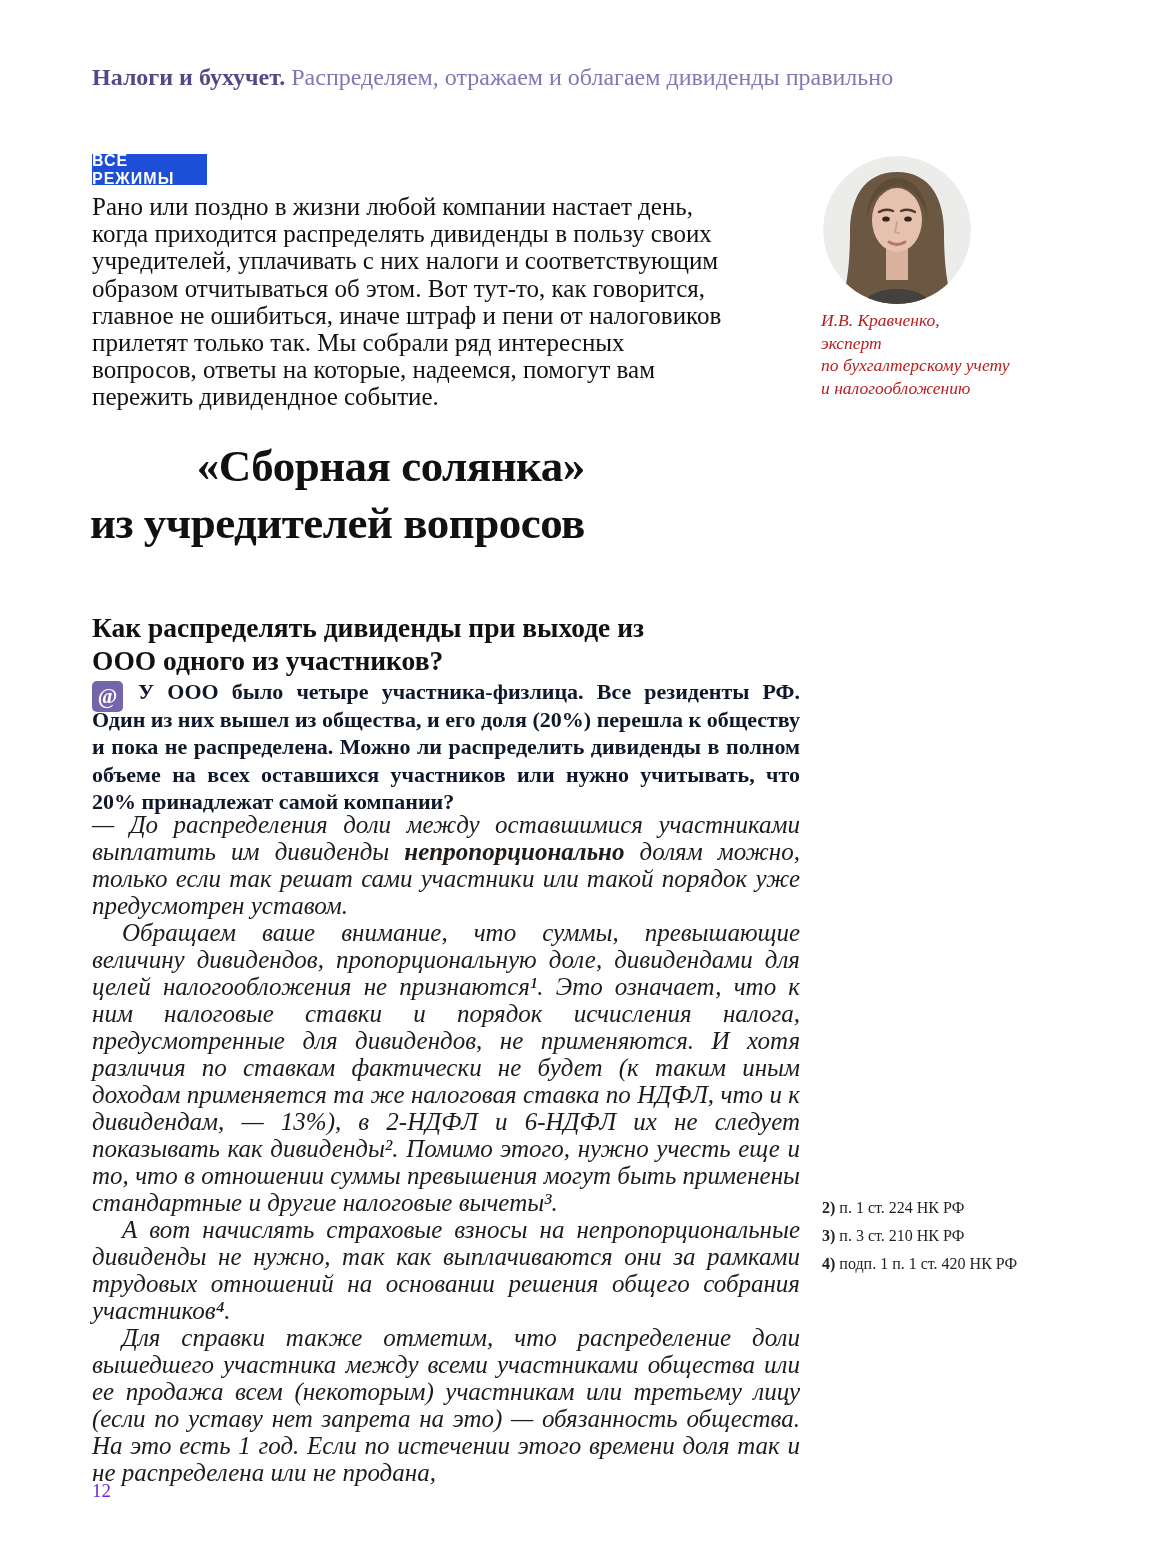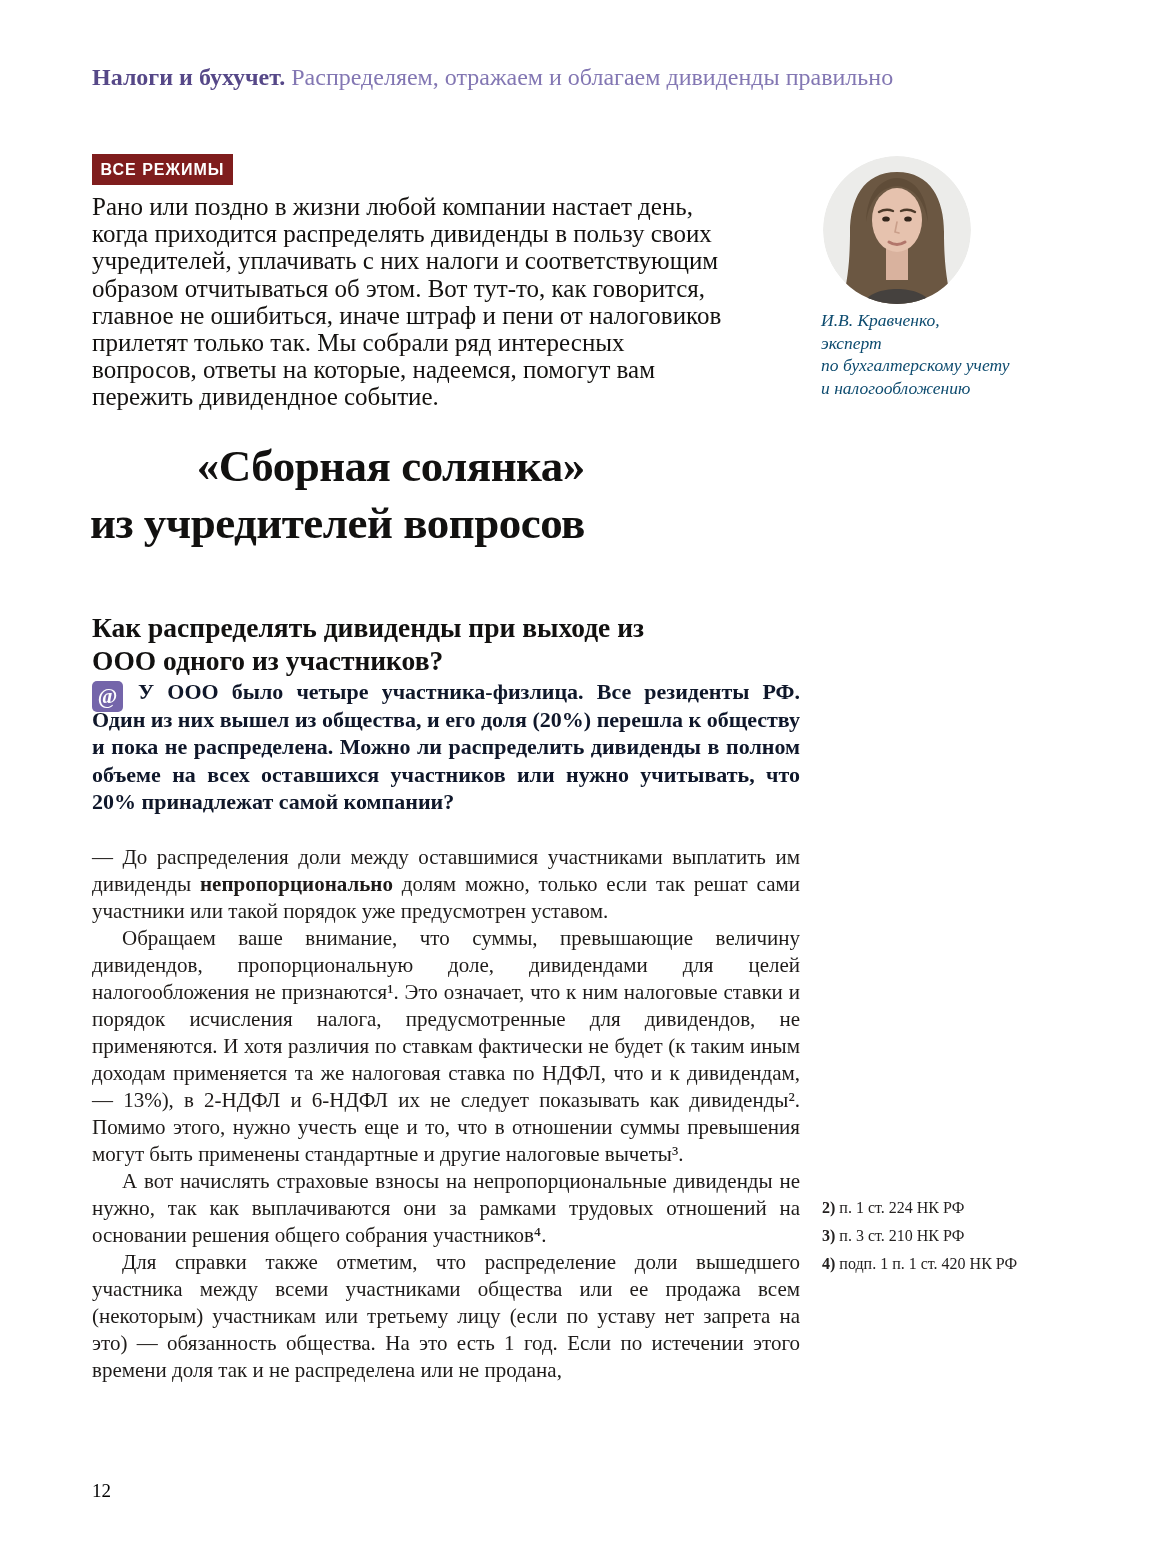--- a/index.html
+++ b/index.html
@@ -5,64 +5,64 @@
   * { margin:0; padding:0; box-sizing:border-box; }
   html,body { background:#ffffff; }
   .page {
     position:relative; width:1163px; height:1559px; background:#ffffff;
     font-family:"Liberation Serif", serif; color:#1e1b19; overflow:hidden;
   }
   .header { position:absolute; left:92px; top:64px; font-size:24px; line-height:26px; white-space:nowrap; }
   .header .rubric { font-weight:bold; color:#564888; }
   .header .subtitle { color:#8377b3; }
   .badge {
-    position:absolute; left:92px; top:154px; width:141px; height:31px;
-    background:#7f1d1d; color:#ffffff; font-family:"Liberation Sans", sans-serif;
+    position:absolute; left:92px; top:154px; width:115px; height:31px;
+    background:#1d4ed8; color:#ffffff; font-family:"Liberation Sans", sans-serif;
     font-weight:bold; font-size:16px; letter-spacing:1px;
     display:flex; align-items:center; justify-content:center;
   }
   .lede {
     position:absolute; left:92px; top:193px; width:640px;
     font-size:25px; font-weight:normal; line-height:27.2px; color:#141210;
   }
   .avatar {
     position:absolute; left:823px; top:156px; width:148px; height:148px;
     border-radius:50%; overflow:hidden;
   }
   .author { position:absolute; left:821px; top:309px; width:255px;
-    font-style:italic; font-size:17.5px; line-height:22.5px; color:#0c4a6e; }
+    font-style:italic; font-size:17.5px; line-height:22.5px; color:#b91c1c; }
   .title {
     position:absolute; left:90px; top:438px; font-size:45px; font-weight:bold;
     line-height:57px; letter-spacing:-0.5px; color:#121110;text-align:right;
   }
   .qa-heading {
     position:absolute; left:92px; top:600px; width:570px;
     font-size:27.5px; font-weight:bold; line-height:33px; color:#121110;margin-top:11px;
   }
   .question { position:absolute; left:92px; top:678px; width:708px; }
   .at-badge {
     position:absolute; left:0; top:3px; width:31px; height:31px;
     background:#7465aa; border-radius:5px; color:#ffffff;
     font-size:21px; font-weight:bold; text-align:center; line-height:30px;
     display:block;
   }
   .question p {
     font-size:22px; font-weight:bold; line-height:27.5px; text-align:justify;
     text-indent:46px; color:#0f172a;
   }
-  .answer { position:absolute; left:92px; top:844px; width:708px;
-    font-size:21px; line-height:27px; text-align:justify; }
+  .answer { position:absolute; left:92px; top:811px; width:708px;
+    font-size:25px; line-height:27px; text-align:justify;font-style:italic; }
   .answer p { margin:0; }
   .answer p.ind { text-indent:30px; }
   .answer b { font-weight:bold; }
   .footnotes { position:absolute; left:822px; top:1197px; width:258px;
     font-size:16px; line-height:21px; color:#242120; }
   .fn { margin-bottom:7px; }
   .fn b { font-weight:bold; }
-  .page-number { position:absolute; left:92px; top:1480px; font-size:19px; color:#000000; }
+  .page-number { position:absolute; left:92px; top:1480px; font-size:19px; color:#6d28d9; }
 </style>
 </head>
 <body>
 
 <div class="page">
 
   <div class="header">
     <span class="rubric">Налоги и бухучет.</span><span class="subtitle"> Распределяем, отражаем и облагаем дивиденды правильно</span>
   </div>
 

